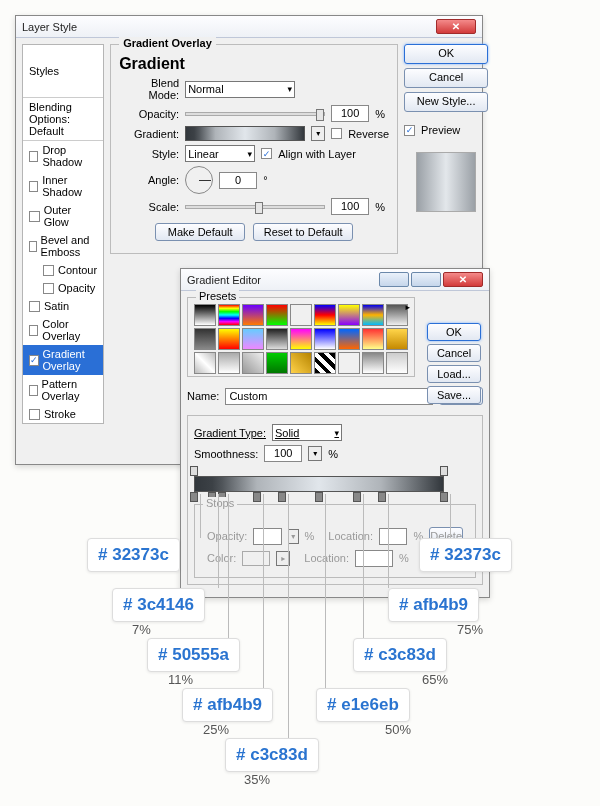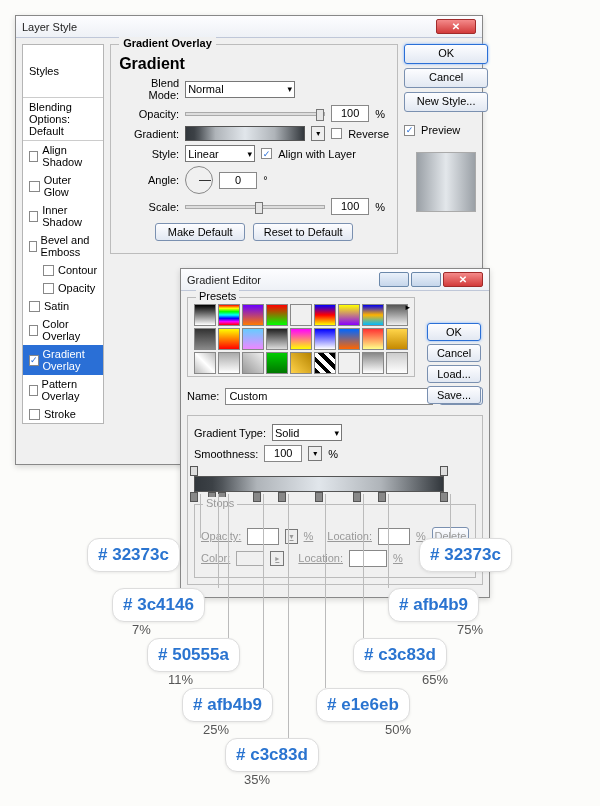--- a/index.html
+++ b/index.html
@@ -44,25 +44,25 @@
   .presets { border:1px solid #bbb; padding:6px 6px 2px; position:relative;}
   .presets .legend{ position:absolute; top:-8px; left:8px; background:#f0f0f0; padding:0 3px; font-size:11px;}
   .pgrid{ display:grid; grid-template-columns:repeat(9,22px); grid-auto-rows:22px; gap:2px;}
   .sw{ border:1px solid #888;}
   .ge-right { position:absolute; right:8px; top:32px; width:54px; display:flex; flex-direction:column; gap:3px;}
   .ge-right .btn{height:18px;}
   .stopbar { width:250px; margin:4px 0 2px;}
   .opstops,.colstops{height:10px; position:relative;}
   .ostop,.cstop{position:absolute; width:8px; height:10px; background:#ddd; border:1px solid #555;}
   .ostop{top:0;} .cstop{bottom:0; background:#888;}
-  .stops-group{ border:1px solid #bbb; padding:18px 6px 6px; position:relative;text-decoration:underline;}
+  .stops-group{ border:1px solid #bbb; padding:18px 12px 6px; position:relative;}
   .stops-group .legend{position:absolute; top:-8px; left:8px; background:#f0f0f0; padding:0 3px;}
   .dim{color:#999;}
   
-  .bubble{ position:absolute; background:#fff; border:1px solid #ddd; border-radius:12px; padding:6px 10px; font-family:"Trebuchet MS",sans-serif; font-size:17px; font-weight:bold; color:#2a74d0; box-shadow:0 1px 3px rgba(0,0,0,0.08);}
+  .bubble{ position:absolute; background:#fff; border:1px solid #ddd; border-radius:4px; padding:6px 10px; font-family:"Trebuchet MS",sans-serif; font-size:17px; font-weight:bold; color:#2a74d0; box-shadow:0 1px 3px rgba(0,0,0,0.08);}
   .pct{ position:absolute; font-family:"Trebuchet MS",sans-serif; font-size:13px; color:#555;}
   .lead{position:absolute; width:1px; background:#bbb;}
 </style>
 </head>
 <body>
 
 <div class="dialog" style="left:15px; top:15px; width:468px; height:450px;">
   <div class="titlebar">
     <span>Layer Style</span>
     <span class="spacer"></span>
@@ -71,29 +71,29 @@
   <div class="ls-body">
 
     <div class="styles-panel">
       <div class="hdr">Styles</div>
       <div class="row" style="border-bottom:1px solid #ccc;">
           <span>Blending Options: Default</span>
         </div>
       <div id="style-items">
           <div class="row">
             <span class="chk"></span>
-            <span>Align Shadow</span>
+            <span>Drop Shadow</span>
+          </div>
+          <div class="row">
+            <span class="chk"></span>
+            <span>Inner Shadow</span>
           </div>
           <div class="row">
             <span class="chk"></span>
             <span>Outer Glow</span>
-          </div>
-          <div class="row">
-            <span class="chk"></span>
-            <span>Inner Shadow</span>
           </div>
           <div class="row">
             <span class="chk"></span>
             <span>Bevel and Emboss</span>
           </div>
           <div class="row sub">
             <span class="chk"></span>
             <span>Contour</span>
           </div>
           <div class="row sub">
@@ -237,21 +237,21 @@
       <div class="btn">Cancel</div>
       <div class="btn">Load...</div>
       <div class="btn">Save...</div>
     </div>
     <div class="frow" style="margin-top:10px;">
       <span>Name:</span>
       <div style="flex:1; height:17px; border:1px solid #888; background:#fff; padding:0 3px; line-height:15px;"><span>Custom</span></div>
       <div class="btn" style="width:44px; height:18px;">New</div>
     </div>
     <div class="group" style="margin-top:10px; padding:14px 6px 6px;">
-      <div class="frow" style="margin-top:-6px;">
+      <div class="frow" style="margin-top:-6px;text-decoration:underline;">
         <span>Gradient Type:</span>
         <div class="combo sm">
             <span>Solid</span>
           </div>
       </div>
       <div class="frow">
         <span>Smoothness:</span>
         <div class="numbox">100</div>
         <div class="dropbtn">▾</div>
         <span>%</span>

